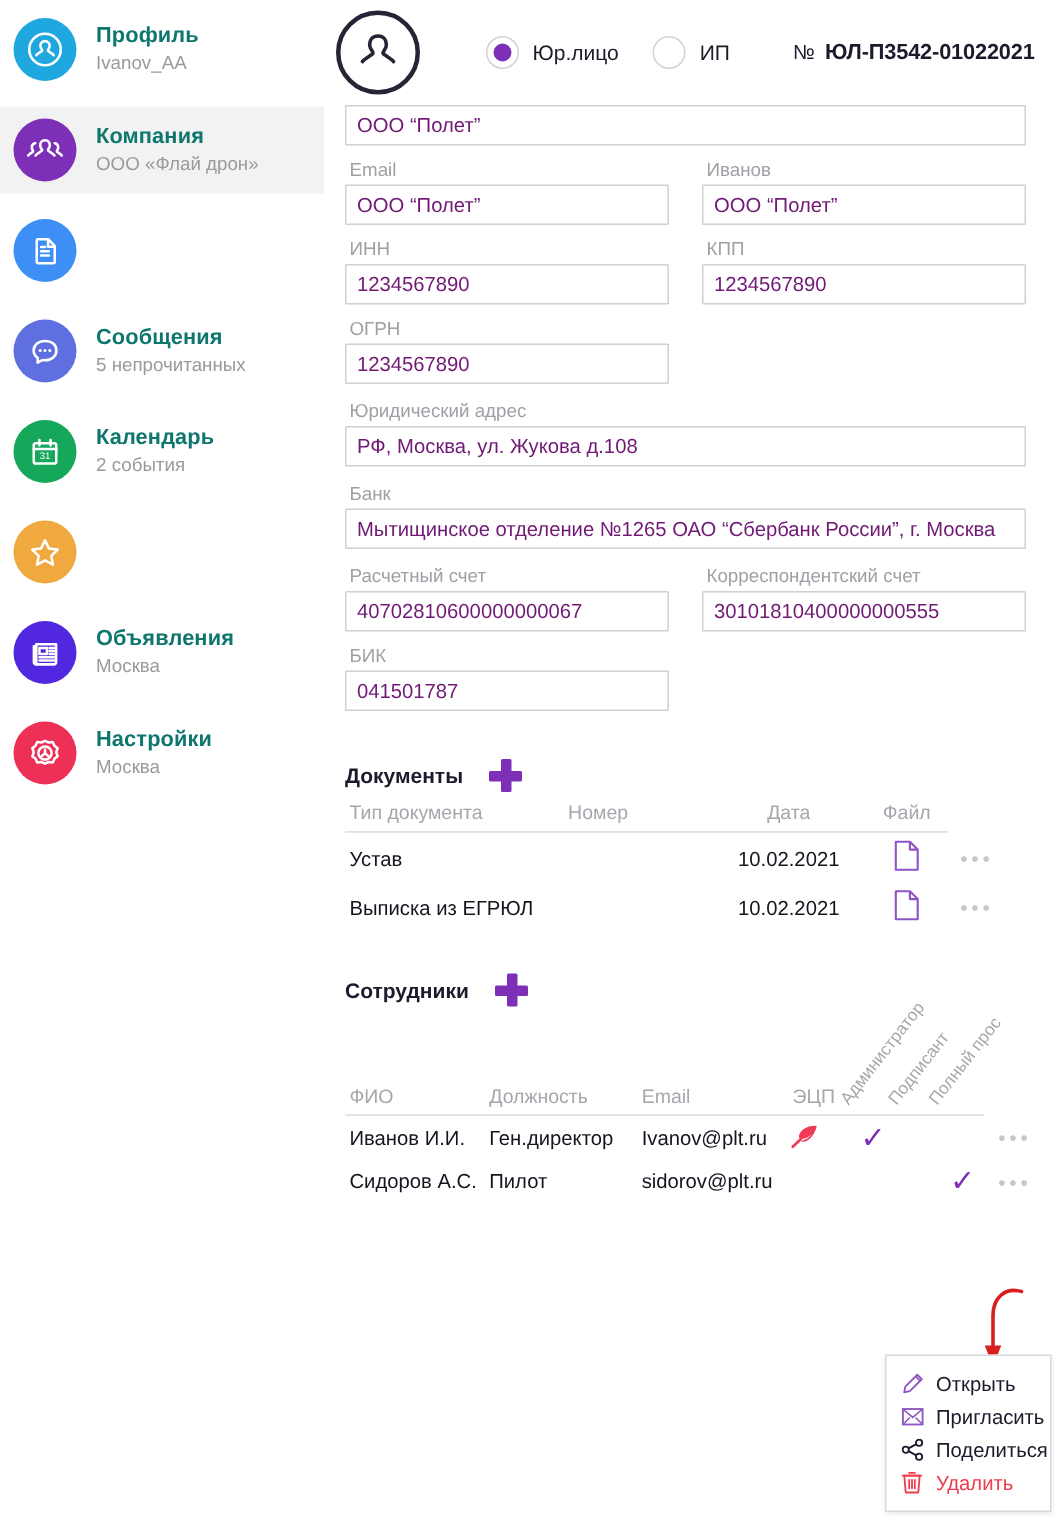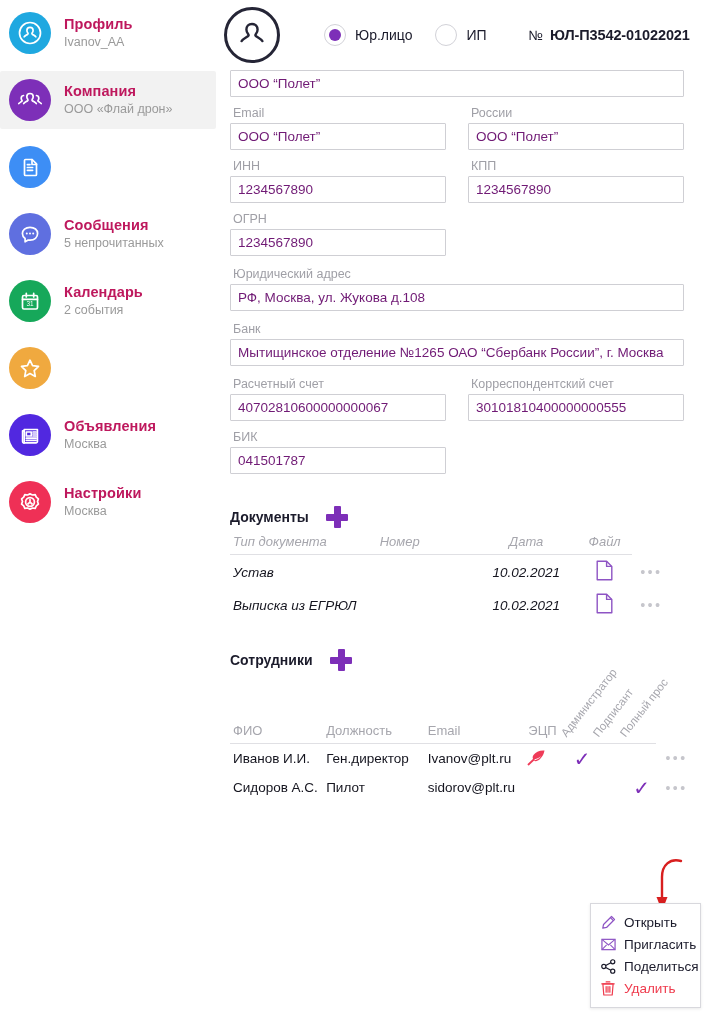--- a/index.html
+++ b/index.html
@@ -14,21 +14,21 @@
   
   .sidebar { width: 216px; flex: 0 0 216px; background: #fff; padding-top: 4px; }
   .side-item {
     display: flex; align-items: center; gap: 13px;
     height: 58px; padding: 0 10px 0 9px; margin-bottom: 9px;
   }
   .side-item.active { background: #f2f2f2; border-radius: 2px; }
   .side-ic { width: 42px; height: 42px; flex: 0 0 42px; border-radius: 50%;
              display: flex; align-items: center; justify-content: center; }
   .side-txt { line-height: 1.15; }
-  .side-title { font-size: 14.5px; font-weight: bold; color: #be185d; letter-spacing: .1px; }
+  .side-title { font-size: 14.5px; font-weight: bold; color: #0f766e; letter-spacing: .1px; }
   .side-sub { font-size: 12.5px; color: #9a9a9a; margin-top: 2px; }
 
   
   .main { flex: 1; position: relative; padding: 0 14px 0 6px; }
 
   .top-row { display: flex; align-items: center; height: 70px; padding-left: 2px; }
   .avatar-circle {
     width: 56px; height: 56px; flex: 0 0 56px; border-radius: 50%;
     border: 3px solid #252536; display: flex; align-items: center; justify-content: center;
   }
@@ -67,21 +67,21 @@
 
   
   .tbl { width: 100%; border-collapse: collapse; margin-top: 6px; }
   .tbl th {
     font-size: 13px; font-weight: normal; color: #a6a6ad; text-align: left;
     padding: 0 0 5px 3px; border-bottom: 1px solid #e0e0e4; vertical-align: bottom;
   }
   .tbl td {
     font-size: 13.5px; color: #15151f; padding: 5px 0 4px 3px; vertical-align: middle;
   }
-  .docs-tbl { padding-left: 8px; width: 446px; font-style: italic; }
+  .docs-tbl { padding-left: 8px; width: 446px; }
   .dots { letter-spacing: 2.5px; color: #c6c6cc; font-size: 14px; }
 
   
   .emp-wrap { padding-left: 8px; position: relative; }
   .rot-head { height: 66px; position: relative; }
   .rot-lbl {
     position: absolute; bottom: 4px; font-size: 11.5px; color: #a6a6ad;
     white-space: nowrap; transform-origin: left bottom; transform: rotate(-52deg);
   }
   .chk { color: #7d2fb8; font-size: 20px; font-weight: bold; line-height: 1; }
@@ -235,21 +235,21 @@
       <div class="field full">
         <input class="finput" value="ООО “Полет”" style="">
       </div>
 
       <div class="frow">
         <div class="field half">
           <div class="flabel">Email</div>
           <input class="finput" value="ООО “Полет”" style="">
         </div>
         <div class="field half">
-          <div class="flabel">России</div>
+          <div class="flabel">Иванов</div>
           <input class="finput" value="ООО “Полет”" style="">
         </div>
       </div>
 
       <div class="frow">
         <div class="field half">
           <div class="flabel">ИНН</div>
           <input class="finput" value="1234567890" style="">
         </div>
         <div class="field half">

